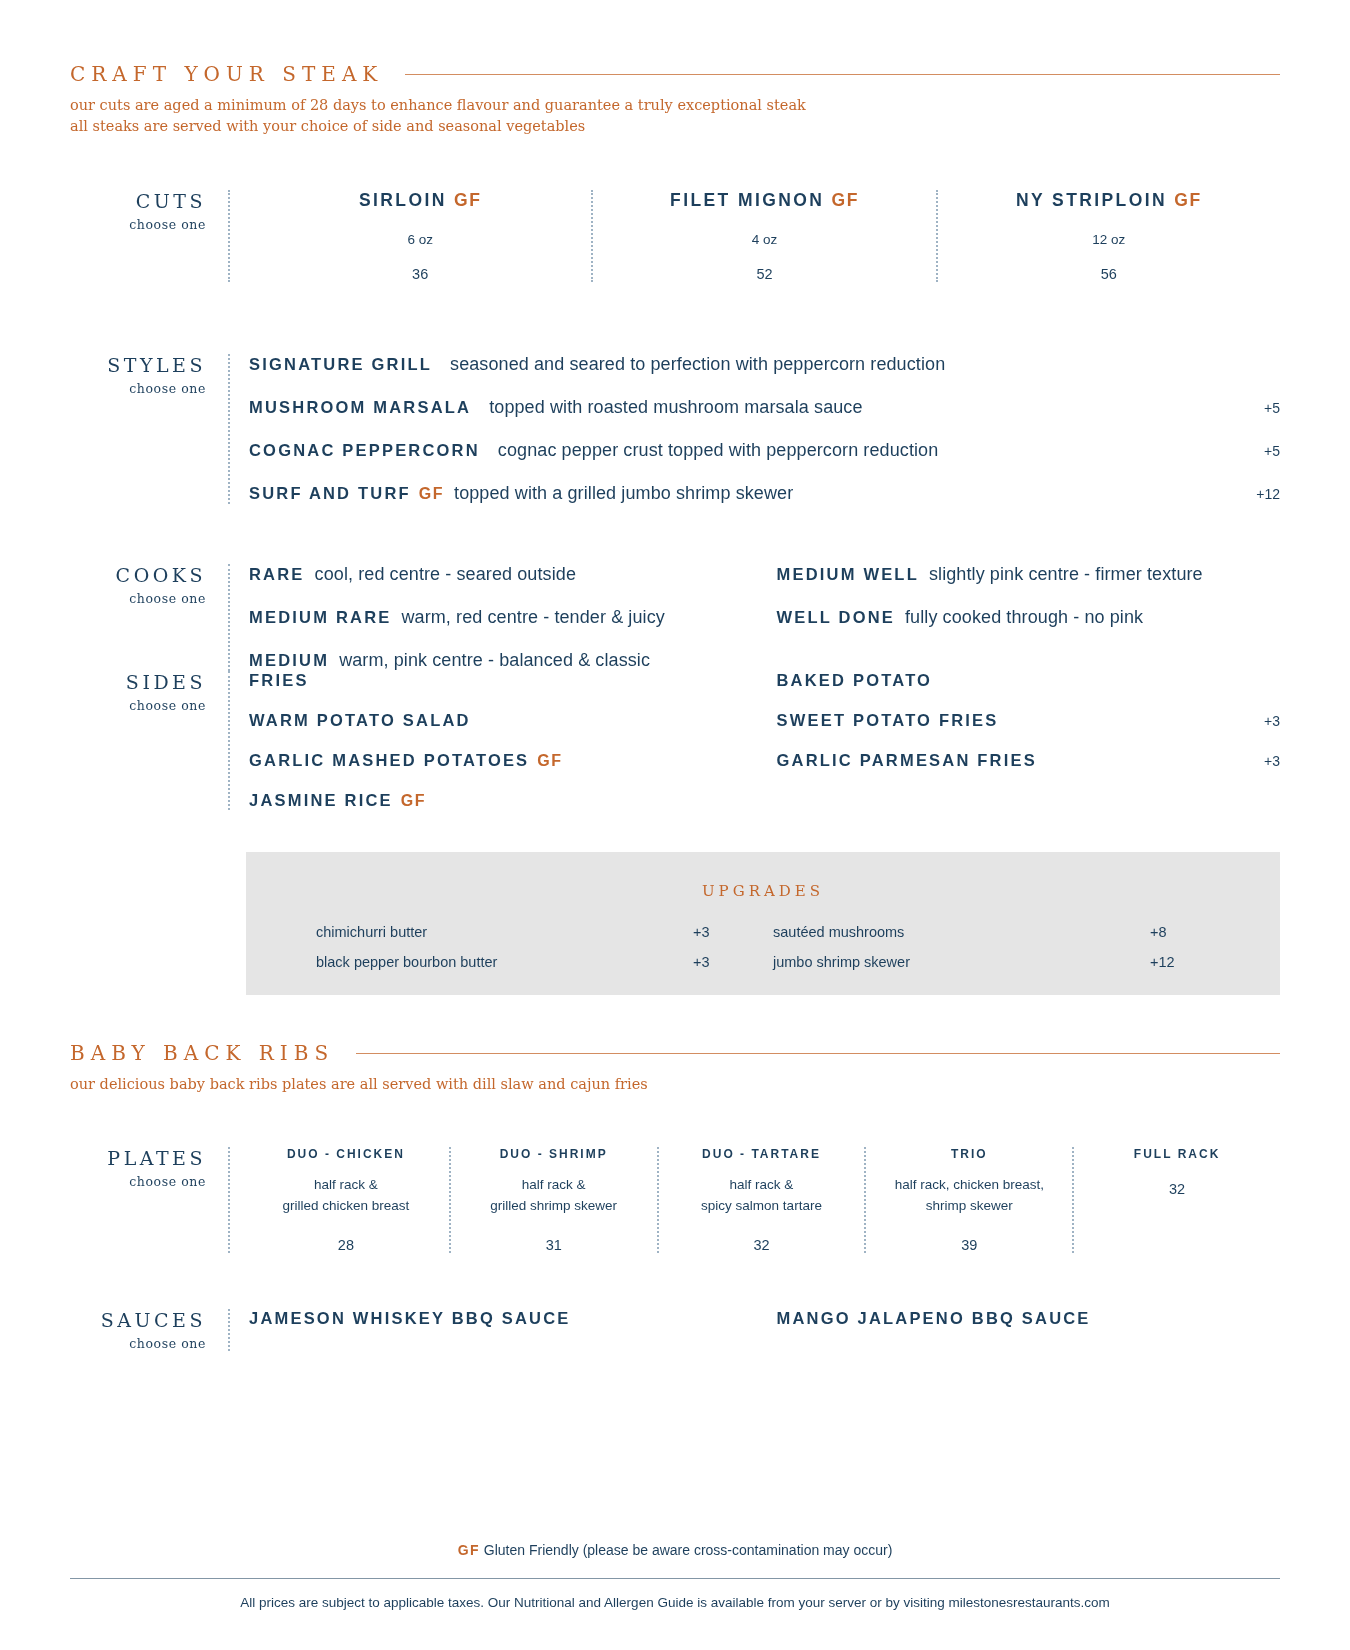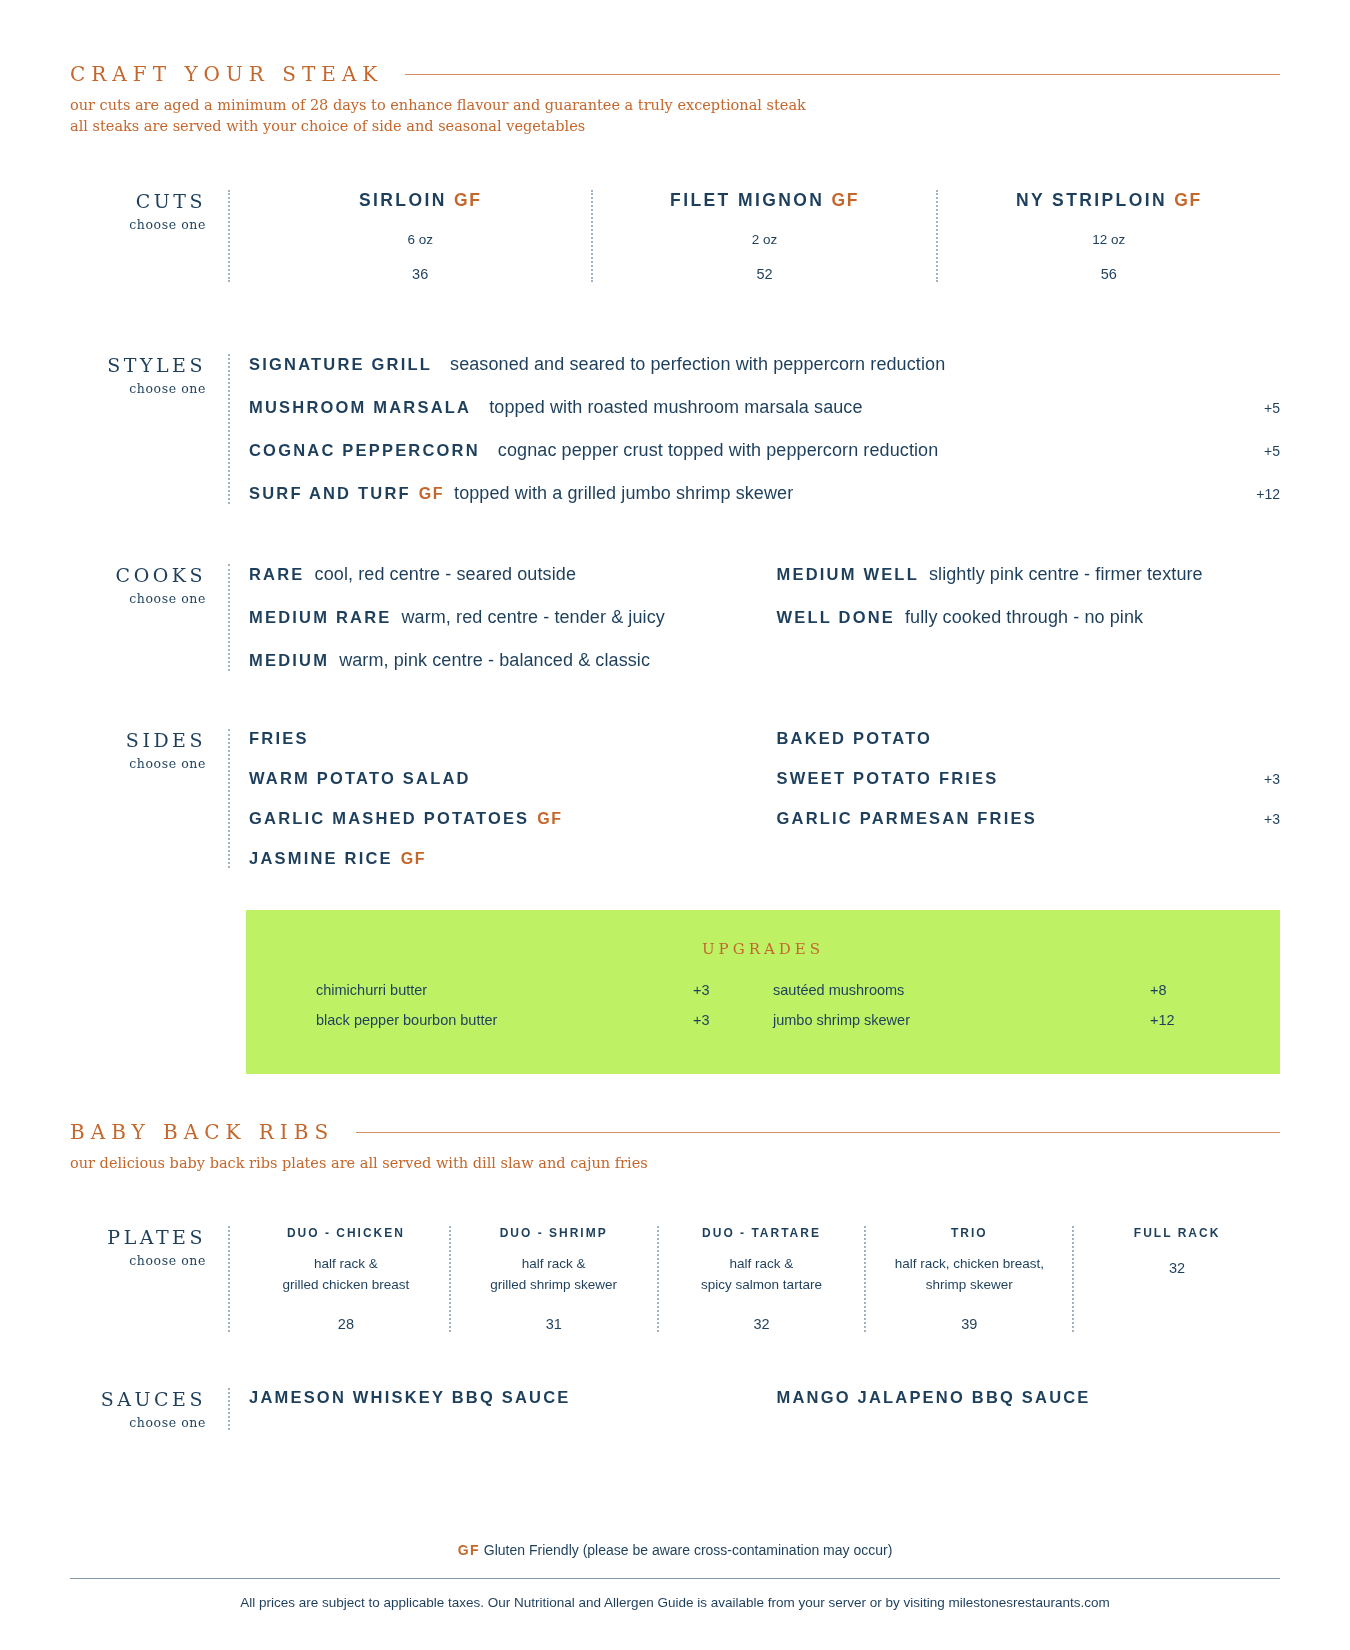--- a/index.html
+++ b/index.html
@@ -150,24 +150,24 @@
   .two-col {
     display: flex;
   }
   .two-col > .col {
     flex: 1;
   }
   .two-col > .col.right { padding-left: 24px; }
 
   
   .upgrades {
-    background: #bef264;
+    background: #e5e5e5;
     margin-left: 176px;
     margin-right: 0;
-    padding: 30px 60px 46px;
+    padding: 30px 60px 25px;
     box-sizing: border-box;
   }
   .upgrades .uptitle {
     text-align: center;
     font-family: "DejaVu Serif", serif;
     font-size: 15px;
     letter-spacing: 4px;
     color: #c4672c;
     margin-bottom: 24px;
   }
@@ -262,21 +262,21 @@
       <div class="vdots"></div>
       <div class="group-body">
         <div class="cuts-row">
           <div class="cut">
             <div class="cname"><span>SIRLOIN</span> <span class="gf">GF</span></div>
             <div class="coz">6 oz</div>
             <div class="cprice">36</div>
           </div>
           <div class="cut">
             <div class="cname"><span>FILET MIGNON</span> <span class="gf">GF</span></div>
-            <div class="coz">2 oz</div>
+            <div class="coz">4 oz</div>
             <div class="cprice">52</div>
           </div>
           <div class="cut">
             <div class="cname"><span>NY STRIPLOIN</span> <span class="gf">GF</span></div>
             <div class="coz">12 oz</div>
             <div class="cprice">56</div>
           </div>
         </div>
       </div>
     </div>
@@ -344,21 +344,21 @@
             </div>
             <div class="item">
               <span class="iname">WELL DONE</span>
               <span class="idesc">fully cooked through - no pink</span>
             </div>
           </div>
         </div>
       </div>
     </div>
 
-    <div class="group" style="margin-top:58px">
+    <div class="group" style="">
       <div class="group-label">
         <div class="name">SIDES</div>
         <div class="choose">choose one</div>
       </div>
       <div class="vdots"></div>
       <div class="group-body">
         <div class="two-col">
           <div class="col">
             <div class="item" style="margin-bottom:21px">
               <span class="iname">FRIES</span>

